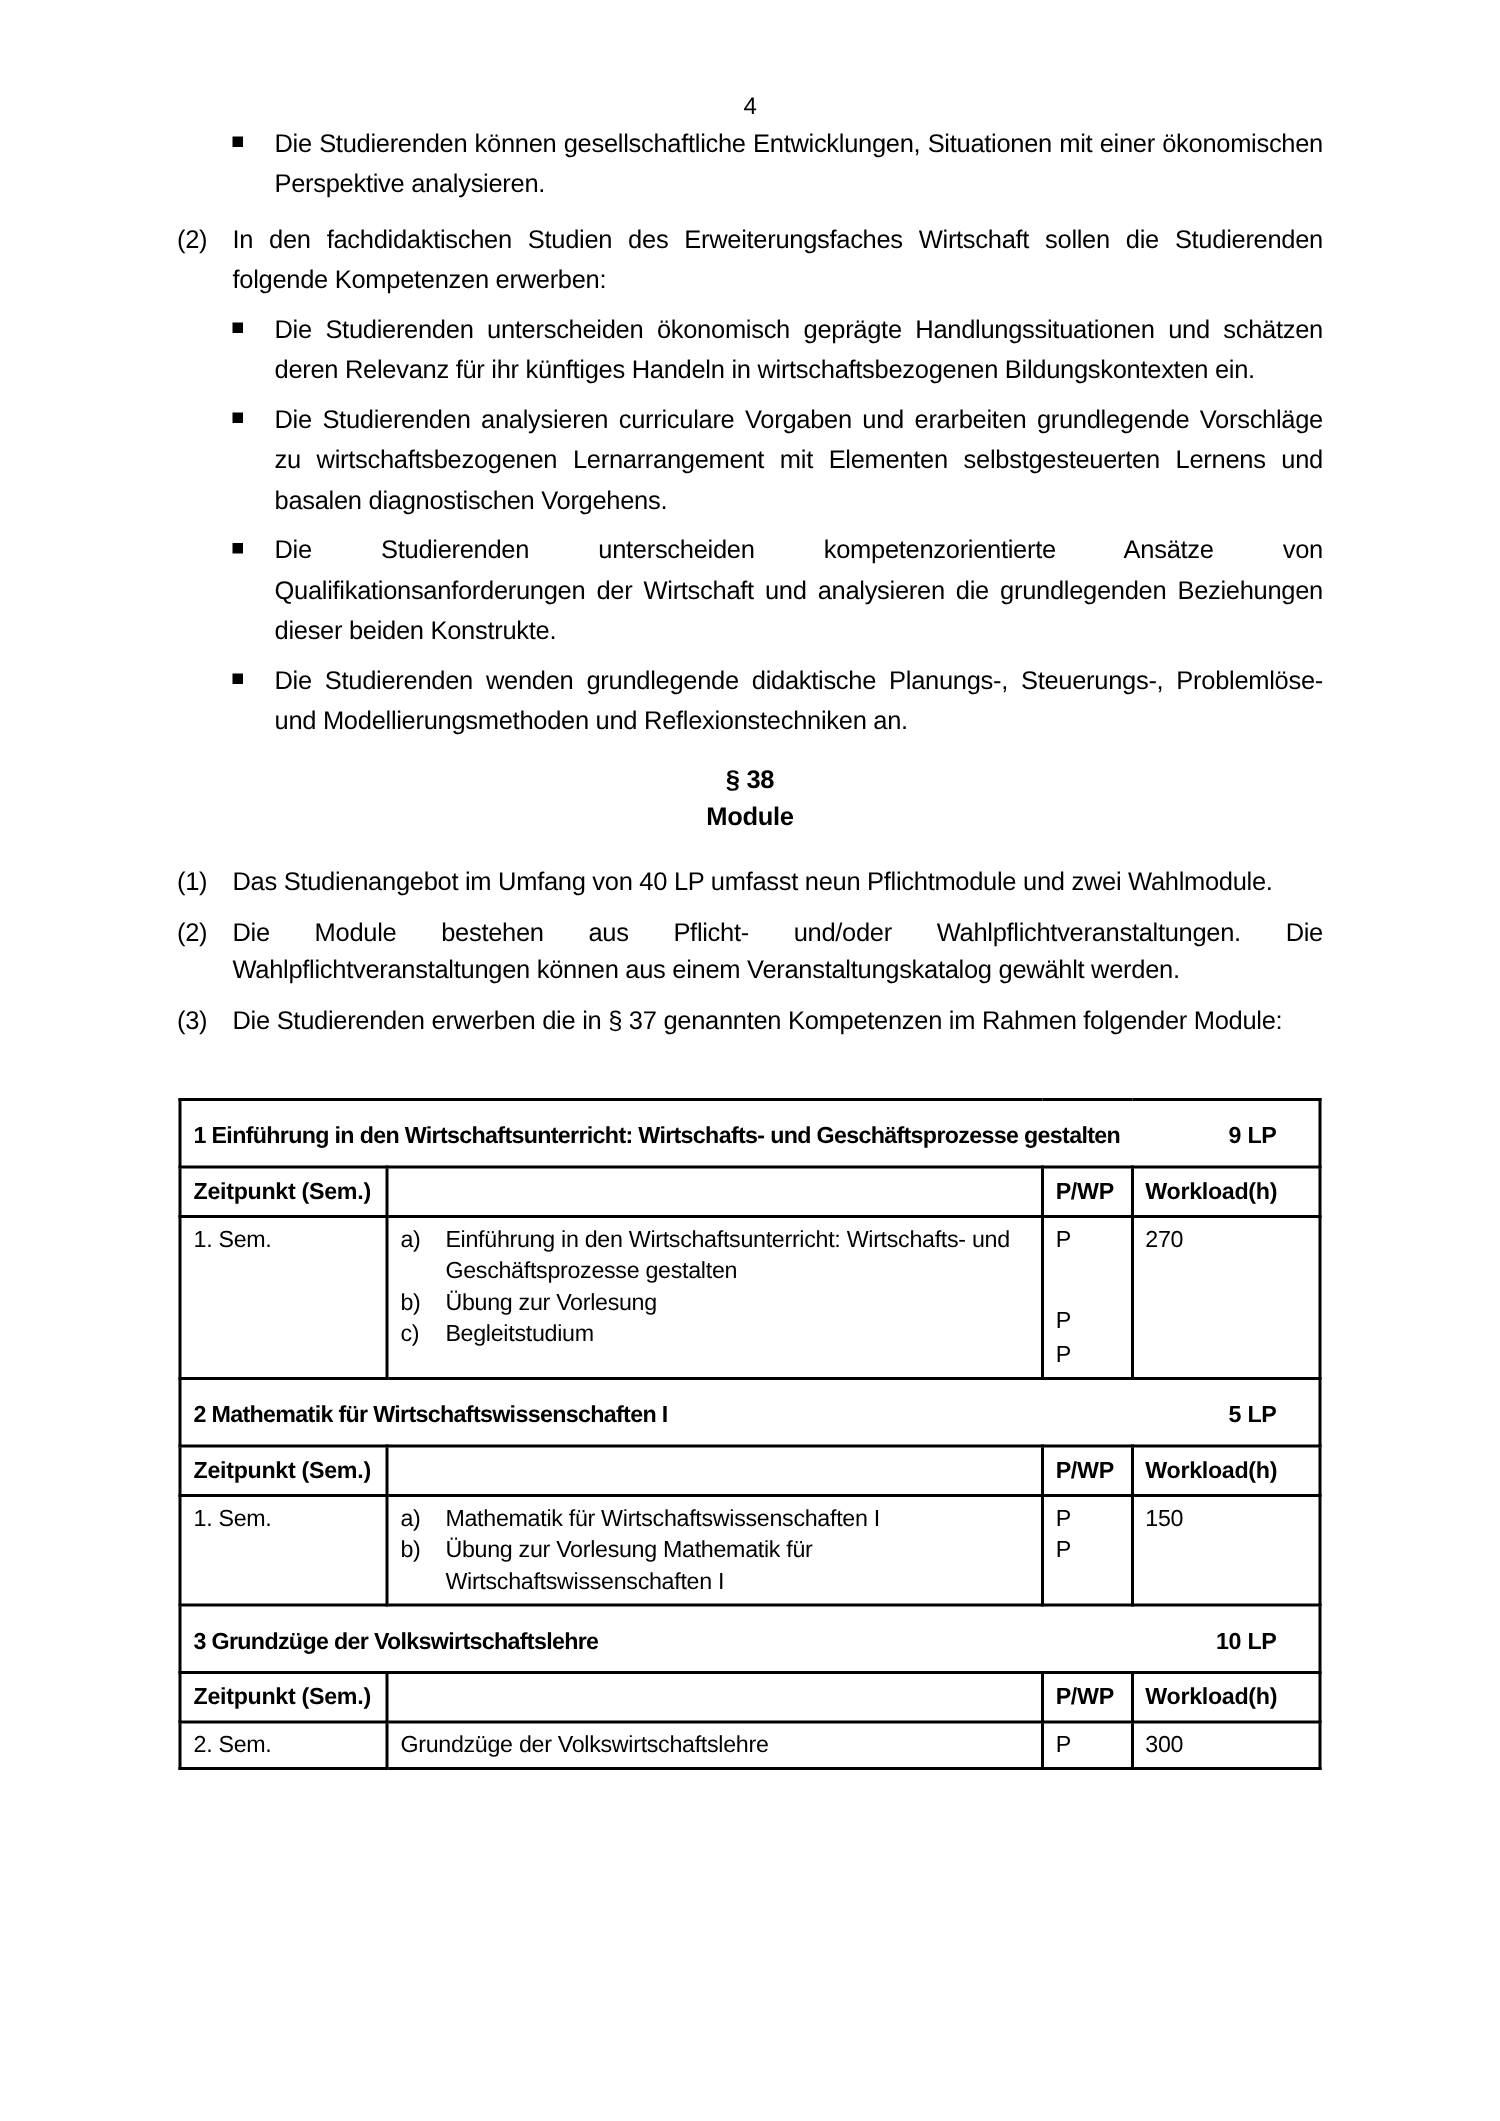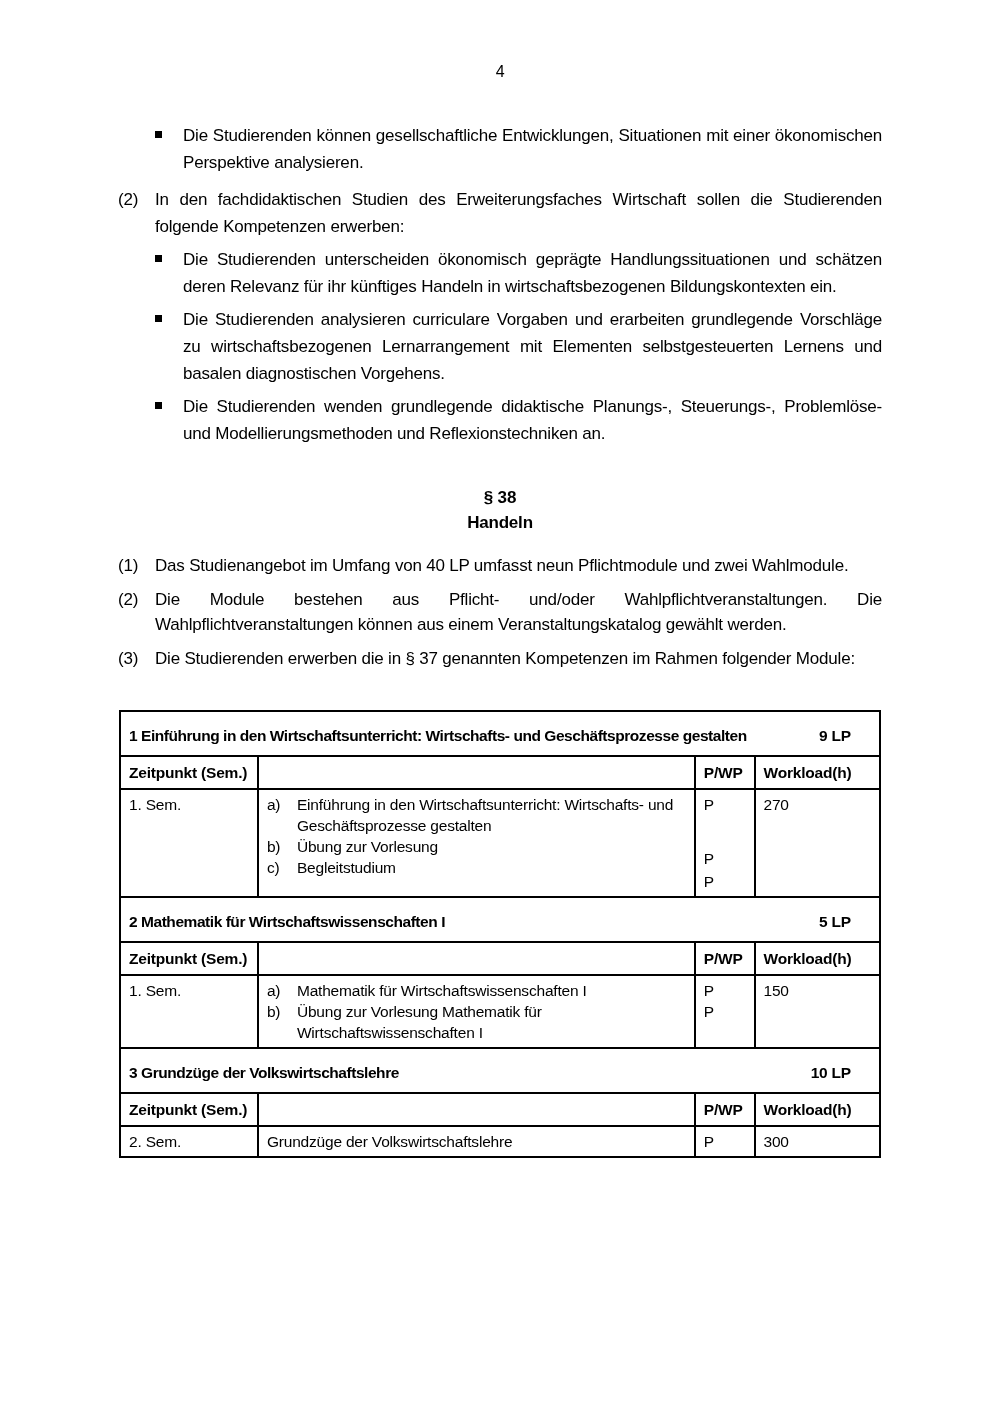--- a/index.html
+++ b/index.html
@@ -15,21 +15,21 @@
     letter-spacing: -0.2px;
     padding: 62px 118px 0 118px;
     overflow: hidden;
   }
   .page-number {
     text-align: center;
     font-size: 16px;
     line-height: 20px;
   }
   
-  .bullet-list { margin-top: 40px; }
+  .bullet-list { }
   .bullet-list.sub { margin-top: 6px; }
   .bullet-item {
     display: flex;
     margin-bottom: 6px;
   }
   .bullet-marker {
     flex: 0 0 28px;
     margin-left: 37px;
     padding-top: 9px;
   }
@@ -50,21 +50,21 @@
     display: flex;
     margin-top: 10px;
   }
   .num-para .para-label { flex: 0 0 37px; line-height: 27px; }
   .num-para .para-text { flex: 1; text-align: justify; line-height: 27px; }
   .section-paras .num-para { margin-top: 0; margin-bottom: 9px; }
   .section-paras .num-para .para-label { line-height: 25px; }
   .section-paras .num-para .para-text { line-height: 25px; }
   
   .section-heading {
-    margin-top: 38px;
+    margin-top: 13px;
     text-align: center;
     font-weight: bold;
     line-height: 25px;
   }
   .section-paras { margin-top: 18px; }
   
   table.module-table {
     border-collapse: collapse;
     width: 762px;
     margin-top: 39px;
@@ -134,27 +134,31 @@
     <div class="bullet-item">
       <span class="bullet-marker"></span>
       <span class="bullet-text">Die Studierenden unterscheiden ökonomisch geprägte Handlungssituationen und schätzen deren Relevanz für ihr künftiges Handeln in wirtschaftsbezogenen Bildungskontexten ein.</span>
     </div>
     <div class="bullet-item">
       <span class="bullet-marker"></span>
       <span class="bullet-text">Die Studierenden analysieren curriculare Vorgaben und erarbeiten grundlegende Vorschläge zu wirtschaftsbezogenen Lernarrangement mit Elementen selbstgesteuerten Lernens und basalen diagnostischen Vorgehens.</span>
     </div>
     <div class="bullet-item">
       <span class="bullet-marker"></span>
+      <span class="bullet-text">Die Studierenden unterscheiden kompetenzorientierte Ansätze von Qualifikationsanforderungen der Wirtschaft und analysieren die grundlegenden Beziehungen dieser beiden Konstrukte.</span>
+    </div>
+    <div class="bullet-item">
+      <span class="bullet-marker"></span>
       <span class="bullet-text">Die Studierenden wenden grundlegende didaktische Planungs-, Steuerungs-, Problemlöse- und Modellierungsmethoden und Reflexionstechniken an.</span>
     </div>
   </div>
 
   <div class="section-heading">
     <div>§ 38</div>
-    <div>Handeln</div>
+    <div>Module</div>
   </div>
 
   <div class="section-paras">
     <div class="num-para">
       <span class="para-label">(1)</span>
       <span class="para-text">Das Studienangebot im Umfang von 40 LP umfasst neun Pflichtmodule und zwei Wahlmodule.</span>
     </div>
     <div class="num-para">
       <span class="para-label">(2)</span>
       <span class="para-text">Die Module bestehen aus Pflicht- und/oder Wahlpflichtveranstaltungen. Die Wahlpflichtveranstaltungen können aus einem Veranstaltungskatalog gewählt werden.</span>

